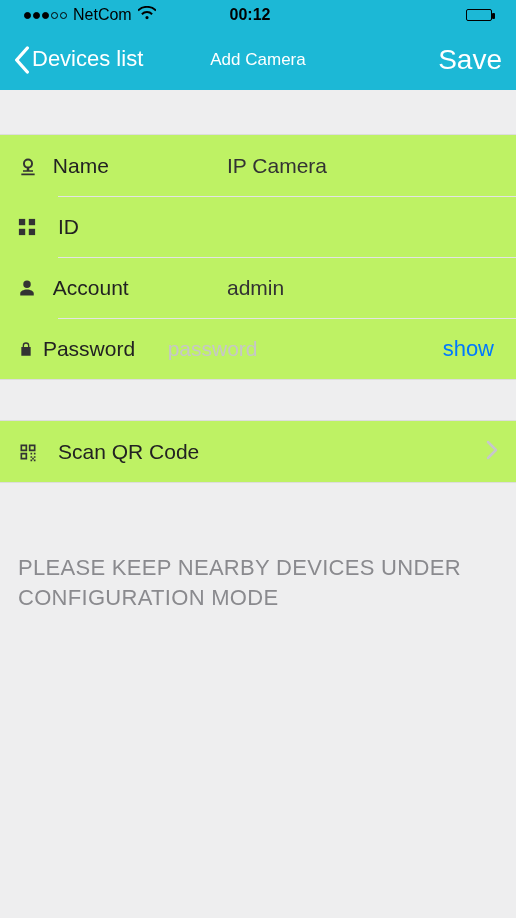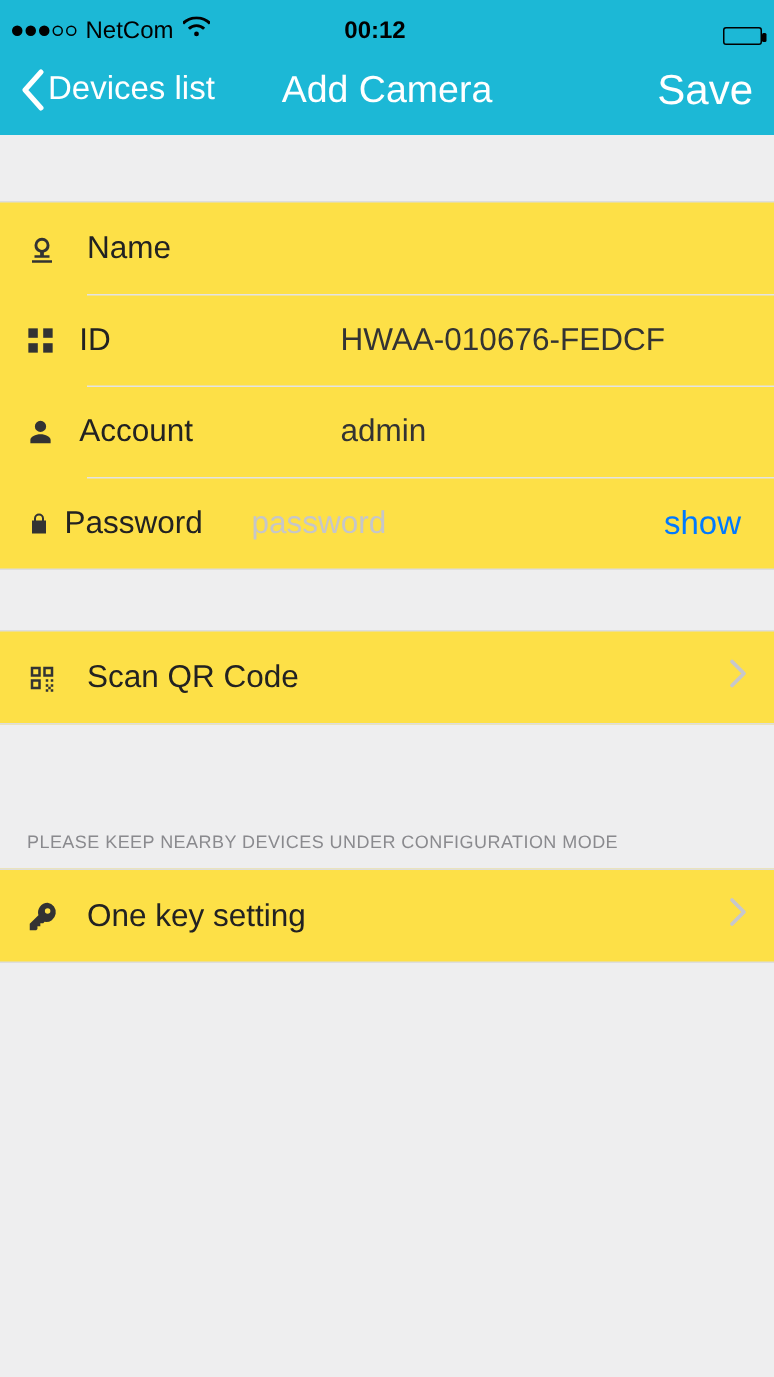--- a/index.html
+++ b/index.html
@@ -9,23 +9,23 @@
       width: 516px;
       height: 918px;
       overflow: hidden;
       color: #333;
     }
     
     .status-bar {
       height: 30px;
       background: #1cb8d6;
       display: flex;
-      align-items: flex-end;
+      align-items: center;
       justify-content: space-between;
-      padding: 0 8px;
+      padding: 0 24px;
       color: #000;
       font-size: 16px;
       font-weight: 500;
     }
     .status-left {
       display: flex;
       align-items: center;
       gap: 6px;
     }
     .sig-dots { display: flex; gap: 2px; align-items: center; }
@@ -50,25 +50,25 @@
       background:#1cb8d6;
       display:flex;
       align-items:center;
       justify-content:space-between;
       padding: 0 14px;
       color:#fff;
       font-size:24px;
     }
     .nav-left{ display:flex; align-items:flex-start; gap:2px; cursor:pointer; font-size:22px; }
     .nav-left svg{ width:16px; height:28px; }
-    .nav-title{ position:absolute; left:0; right:0; text-align:center; font-size:25px; font-weight:500; pointer-events:none;}
+    .nav-title{ position:absolute; left:0; right:0; text-align:center; font-size:17px; font-weight:500; pointer-events:none;}
     .nav-right{ font-size:28px; cursor:pointer; font-weight:400; }
 
     
-    .section { background:#fde047; margin-top: 40px; }
+    .section { background:#bef264; margin-top: 40px; }
     .section.first { margin-top: 44px; border-top:1px solid #ddd;}
     .section.tight { }
     .row {
       display:flex;
       align-items:center;
       min-height: 61px;
       padding: 0 18px 0 18px;
       position:relative;
     }
     .row + .row::before {
@@ -104,21 +104,21 @@
     .show-btn{
       color:#0079ff; font-size:22px; background:none; border:none; cursor:pointer; padding:0 4px;
       font-family:inherit;
     }
     .lan-row{ background:#dedee0; }
     .lan-row .chevron{ color:#d1d1d4;}
     .section.single{ margin-top:0; }
     .section-note{
       padding: 16px 22px 10px 18px;
       color:#8a8a8e;
-      font-size:12px;
+      font-size:22px;
       line-height:1.35;
       letter-spacing:0.3px;
     }
     .group-wrap{ margin-top: 54px; }
   </style>
 </head>
 <body>
 
 <div class="status-bar">
   <div class="status-left">
@@ -154,32 +154,32 @@
 </div>
 
 <div class="section first">
   <div class="row">
     <span class="icon-slot">
       <svg width="20" height="20" viewBox="0 0 24 24">
           <path d="M12 3a6 6 0 00-6 6 6 6 0 004.5 5.8V17H6v2h12v-2h-4.5v-2.2A6 6 0 0018 9a6 6 0 00-6-6zm0 2.3A3.7 3.7 0 118.3 9 3.7 3.7 0 0112 5.3zM4 21h16v2H4z" fill="#333"></path>
         </svg>
     </span>
     <span class="label">Name</span>
+    <input class="value" value="IP Camera" style="">
   </div>
   <div class="row">
     <span class="icon-slot">
       <svg width="18" height="18" viewBox="0 0 20 20">
           <rect x="1" y="1" width="7" height="7" fill="#333"></rect>
           <rect x="12" y="1" width="7" height="7" fill="#333"></rect>
           <rect x="1" y="12" width="7" height="7" fill="#333"></rect>
           <rect x="12" y="12" width="7" height="7" fill="#333"></rect>
         </svg>
     </span>
     <span class="label">ID</span>
-    <input class="value" value="HWAA-010676-FEDCF" style="">
   </div>
   <div class="row">
     <span class="icon-slot">
       <svg width="18" height="20" viewBox="0 0 24 24">
           <path d="M12 12a5 5 0 10-5-5 5 5 0 005 5zm0 2c-4.5 0-9 2.2-9 5v3h18v-3c0-2.8-4.5-5-9-5z" fill="#333"></path>
         </svg>
     </span>
     <span class="label">Account</span>
     <input class="value" value="admin" style="">
   </div>
@@ -208,28 +208,13 @@
           <path d="M2 2l8 8-8 8" stroke="#c7c7cc" stroke-width="2.5" fill="none" stroke-linecap="round" stroke-linejoin="round"></path>
         </svg>
     </span>
   </div>
 </div>
 
 <div class="group-wrap">
 
   <div class="section-note">PLEASE KEEP NEARBY DEVICES UNDER CONFIGURATION MODE</div>
 
-  <div class="section single" style="border-top:1px solid #ddd;">
-    <div class="row">
-      <span class="icon-slot">
-        <svg width="22" height="22" viewBox="0 0 24 24">
-            <path d="M15 2a7 7 0 00-6.7 9L2 17.3V22h4.7l.9-.9V19h2.1v-2.1h2.1l1-1A7 7 0 1015 2zm2 6a2 2 0 11-2-2 2 2 0 012 2z" fill="#333"></path>
-          </svg>
-      </span>
-      <span class="label" style="flex:1; width:auto;">One key setting</span>
-      <span class="chevron">
-        <svg width="12" height="20" viewBox="0 0 12 20">
-            <path d="M2 2l8 8-8 8" stroke="#c7c7cc" stroke-width="2.5" fill="none" stroke-linecap="round" stroke-linejoin="round"></path>
-          </svg>
-      </span>
-    </div>
-  </div>
 </div>
 
 </body></html>

